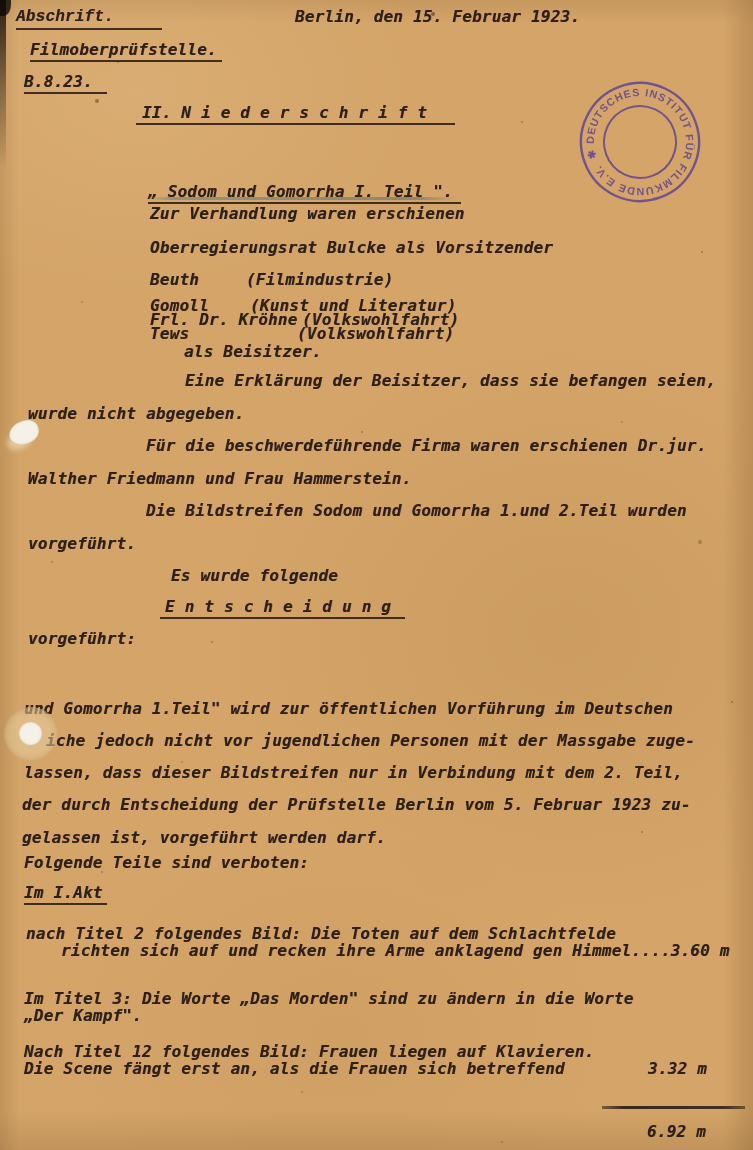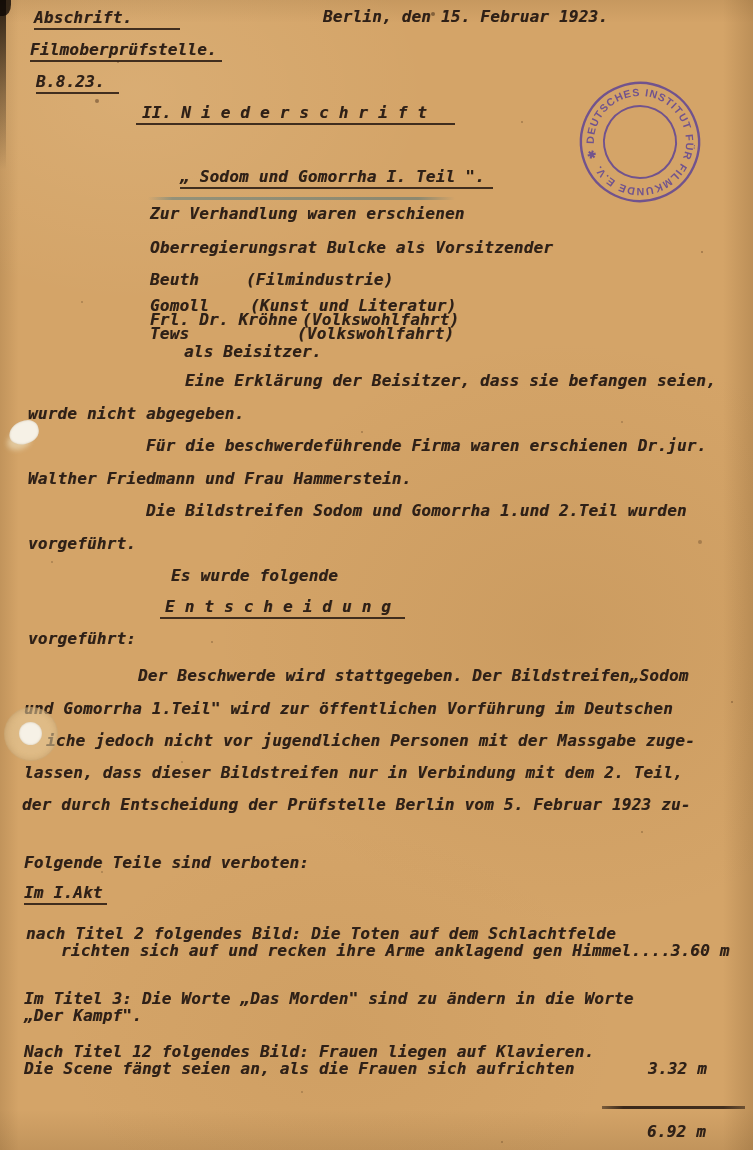--- a/index.html
+++ b/index.html
@@ -99,27 +99,27 @@
 </style>
 </head>
 <body>
 
 <div id="paper">
 
   <div class="edge-corner"></div>
   <div class="edge-corner-blob"></div>
   <div class="specks"></div>
 
-  <div class="ln ul" style="left:34px;top:8px;padding-right:48px;">Abschrift.</div>
-  <div class="ln" style="left:295px;top:7px;margin-left:28px;">Berlin, den 15. Februar 1923.</div>
+  <div class="ln ul" style="left:16px;top:8px;padding-right:48px;font-family:Liberation Mono, monospace;">Abschrift.</div>
+  <div class="ln" style="left:295px;top:7px;">Berlin, den 15. Februar 1923.</div>
   <div class="ln ul" style="left:30px;top:40px;padding-right:5px;">Filmoberprüfstelle.</div>
-  <div class="ln ul" style="left:36px;top:72px;padding-right:14px;">B.8.23.</div>
+  <div class="ln ul" style="left:24px;top:72px;padding-right:14px;">B.8.23.</div>
 
   <div class="ln ul" style="left:136px;top:103px;padding-left:6px;padding-right:28px;">II. N i e d e r s c h r i f t</div>
-  <div class="ln ul" style="left:148px;top:167px;padding-right:8px;margin-left:32px;">„ Sodom und Gomorrha I. Teil ".</div>
+  <div class="ln ul" style="left:148px;top:182px;padding-right:8px;">„ Sodom und Gomorrha I. Teil ".</div>
   <div class="pencil-line"></div>
 
   <div class="ln" style="left:150px;top:204px;">Zur Verhandlung waren erschienen</div>
   <div class="ln" style="left:150px;top:238px;">Oberregierungsrat Bulcke als Vorsitzender</div>
 
   <div>
     <span class="ln" style="left:150px;top:270px;">Beuth</span>
     <span class="ln" style="left:246px;top:270px;">(Filmindustrie)</span>
   </div>
   <div>
@@ -140,37 +140,37 @@
   <div class="ln" style="left:28px;top:404px;">wurde nicht abgegeben.</div>
   <div class="ln" style="left:146px;top:436px;">Für die beschwerdeführende Firma waren erschienen Dr.jur.</div>
   <div class="ln" style="left:28px;top:469px;">Walther Friedmann und Frau Hammerstein.</div>
   <div class="ln" style="left:146px;top:501px;">Die Bildstreifen Sodom und Gomorrha 1.und 2.Teil wurden</div>
   <div class="ln" style="left:28px;top:534px;">vorgeführt.</div>
 
   <div class="ln" style="left:146px;top:566px;margin-left:25px;">Es wurde folgende</div>
   <div class="ln ul" style="left:160px;top:597px;padding-left:5px;padding-right:14px;">E n t s c h e i d u n g</div>
   <div class="ln" style="left:28px;top:629px;">vorgeführt:</div>
 
-  <div class="ln" style="left:138px;top:666px;">Der Beschwerde wird stattgegeben. Der Bildstreifen„Sodom</div>
   <div class="ln" style="left:24px;top:699px;">und Gomorrha 1.Teil" wird zur öffentlichen Vorführung im Deutschen</div>
   <div class="ln" style="left:46px;top:731px;">iche jedoch nicht vor jugendlichen Personen mit der Massgabe zuge-</div>
   <div class="ln" style="left:24px;top:763px;">lassen, dass dieser Bildstreifen nur in Verbindung mit dem 2. Teil,</div>
   <div class="ln" style="left:22px;top:795px;">der durch Entscheidung der Prüfstelle Berlin vom 5. Februar 1923 zu-</div>
+  <div class="ln" style="left:22px;top:828px;">gelassen ist, vorgeführt werden darf.</div>
 
   <div class="ln" style="left:24px;top:853px;">Folgende Teile sind verboten:</div>
   <div class="ln ul" style="left:24px;top:883px;padding-right:4px;">Im I.Akt</div>
 
   <div class="ln" style="left:26px;top:924px;">nach Titel 2 folgendes Bild: Die Toten auf dem Schlachtfelde</div>
   <div class="ln" style="left:26px;top:941px;margin-left:35px;">richten sich auf und recken ihre Arme anklagend gen Himmel....3.60 m</div>
 
   <div class="ln" style="left:24px;top:989px;">Im Titel 3: Die Worte „Das Morden" sind zu ändern in die Worte</div>
   <div class="ln" style="left:24px;top:1006px;">„Der Kampf".</div>
 
   <div class="ln" style="left:24px;top:1042px;">Nach Titel 12 folgendes Bild: Frauen liegen auf Klavieren.</div>
-  <div class="ln" style="left:24px;top:1059px;">Die Scene fängt seien an, als die Frauen sich aufrichten</div>
+  <div class="ln" style="left:24px;top:1059px;">Die Scene fängt erst an, als die Frauen sich betreffend</div>
   <div class="ln" style="left:648px;top:1059px;">3.32 m</div>
 
   <div class="total-rule"></div>
   <div class="ln" style="left:647px;top:1122px;">6.92 m</div>
 
   <svg id="stamp" viewBox="0 0 140 140">
     <circle cx="70" cy="70" r="59" fill="none" stroke="#5c4296" stroke-width="2.4"></circle>
     <circle cx="70" cy="70" r="36" fill="none" stroke="#5c4296" stroke-width="2"></circle>
     <path id="stampTextPath" d="M 24,70 A 46,46 0 1 1 116,70 A 46,46 0 1 1 24,70" fill="none"></path>
     <text font-family="Liberation Sans, sans-serif" font-size="10.6" font-weight="bold" fill="#5c4296" letter-spacing="1">

